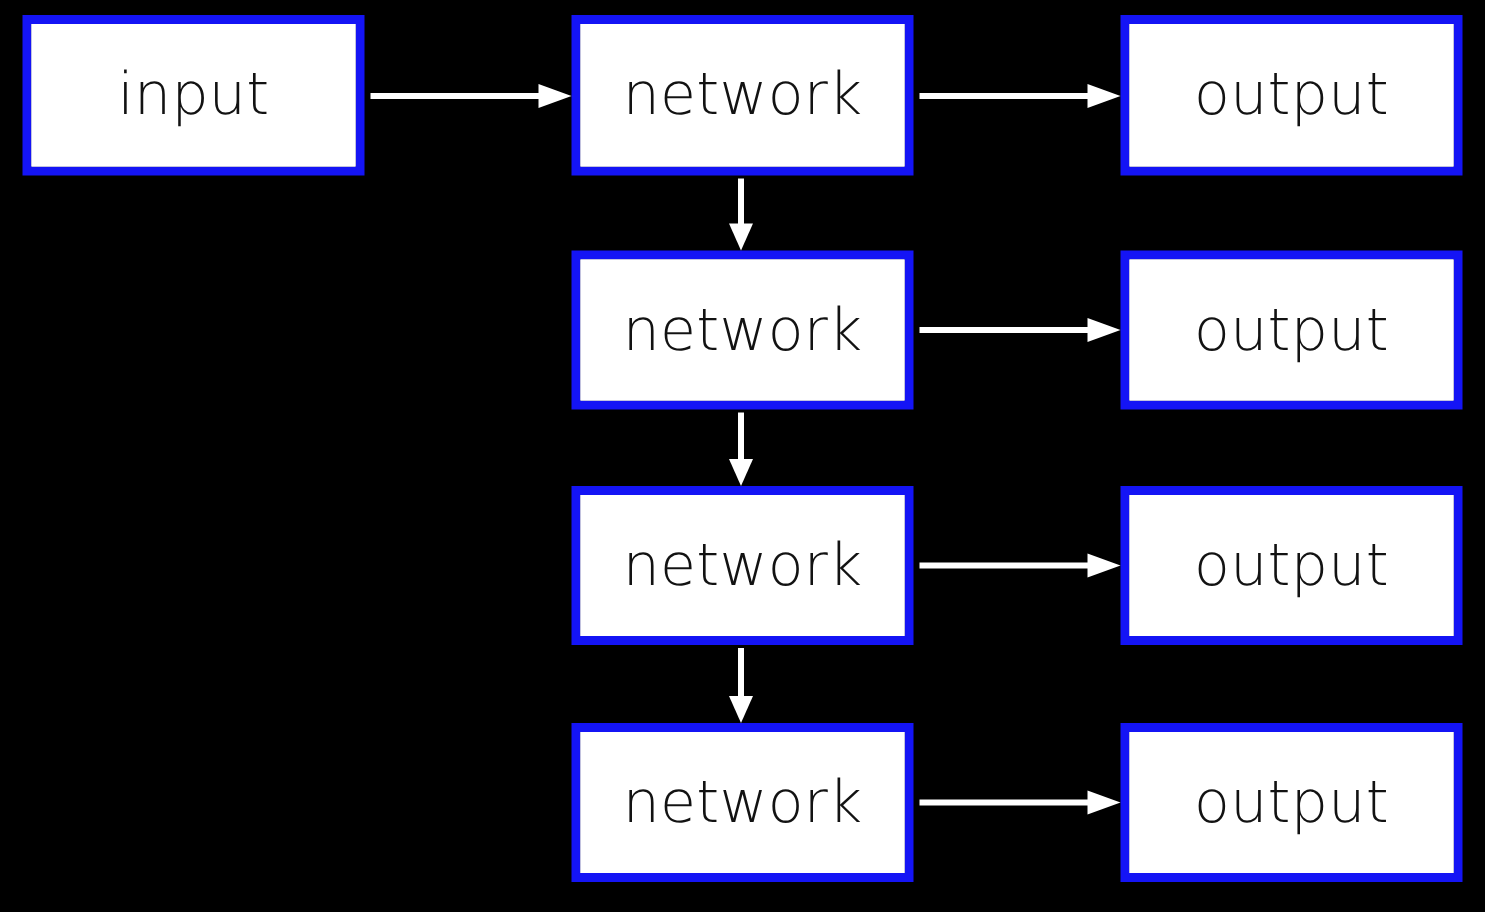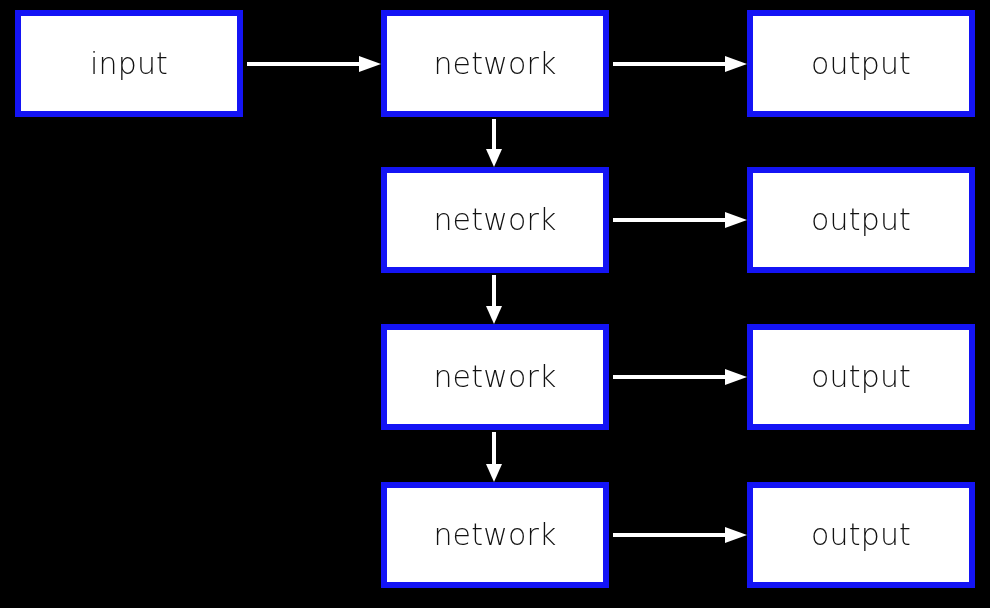--- a/index.html
+++ b/index.html
@@ -36,21 +36,21 @@
     width: 100%;
     height: 100%;
     border: 2px solid #ffffff;
     background: #ffffff;
     display: flex;
     align-items: center;
     justify-content: center;
   }
   .node-label {
     font-family: "DejaVu Sans", "Liberation Sans", sans-serif;
-    font-size: 30px;
+    font-size: 39px;
     font-weight: 300;
     line-height: 1;
     color: #121212;
     letter-spacing: 0.2px;
     white-space: nowrap;
     -webkit-font-smoothing: antialiased;
   }
 
   
   .arrow {

